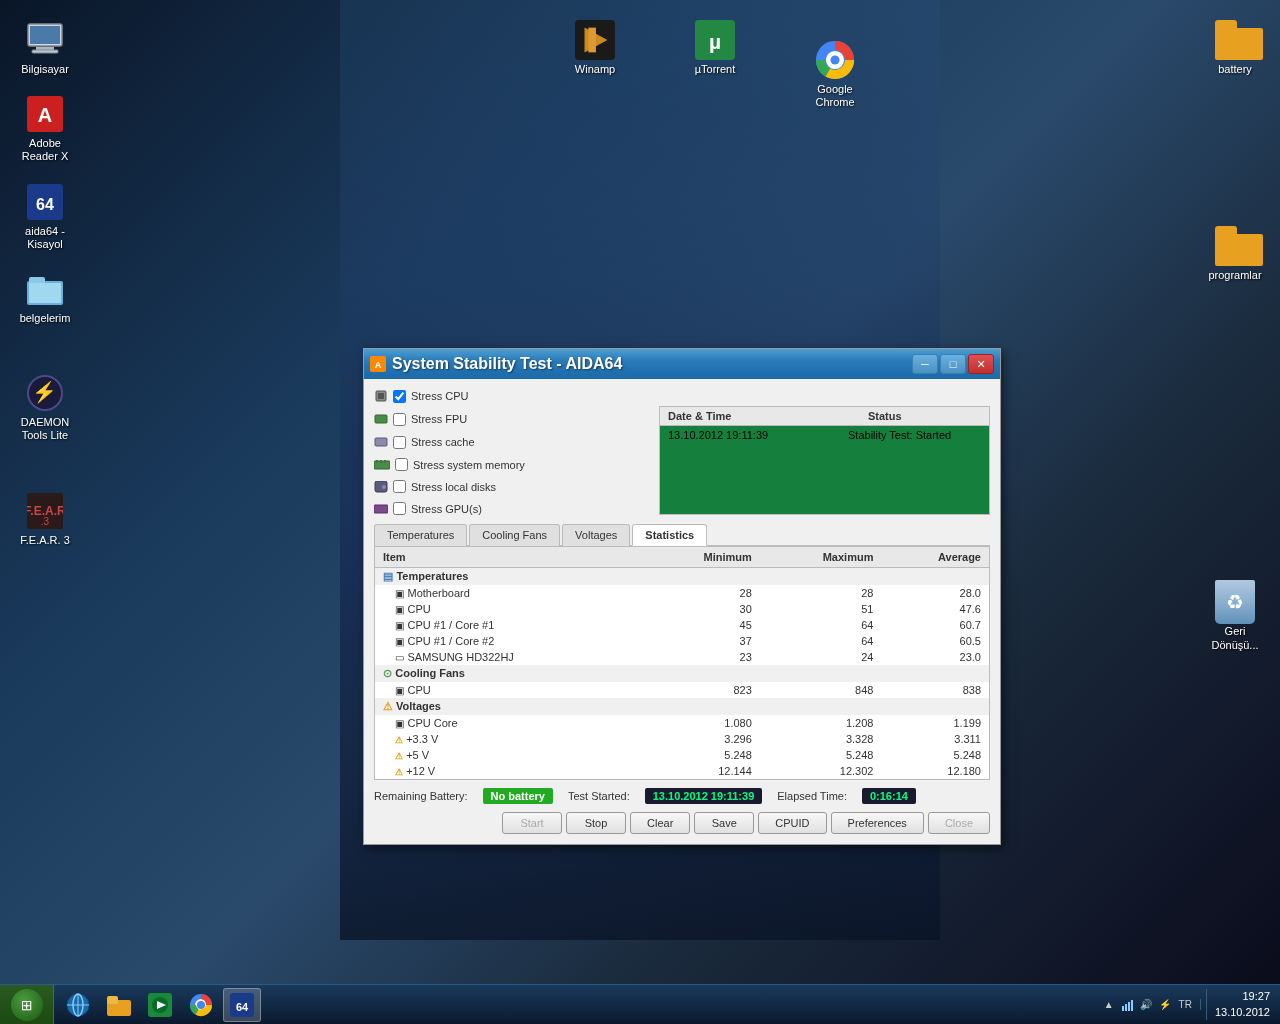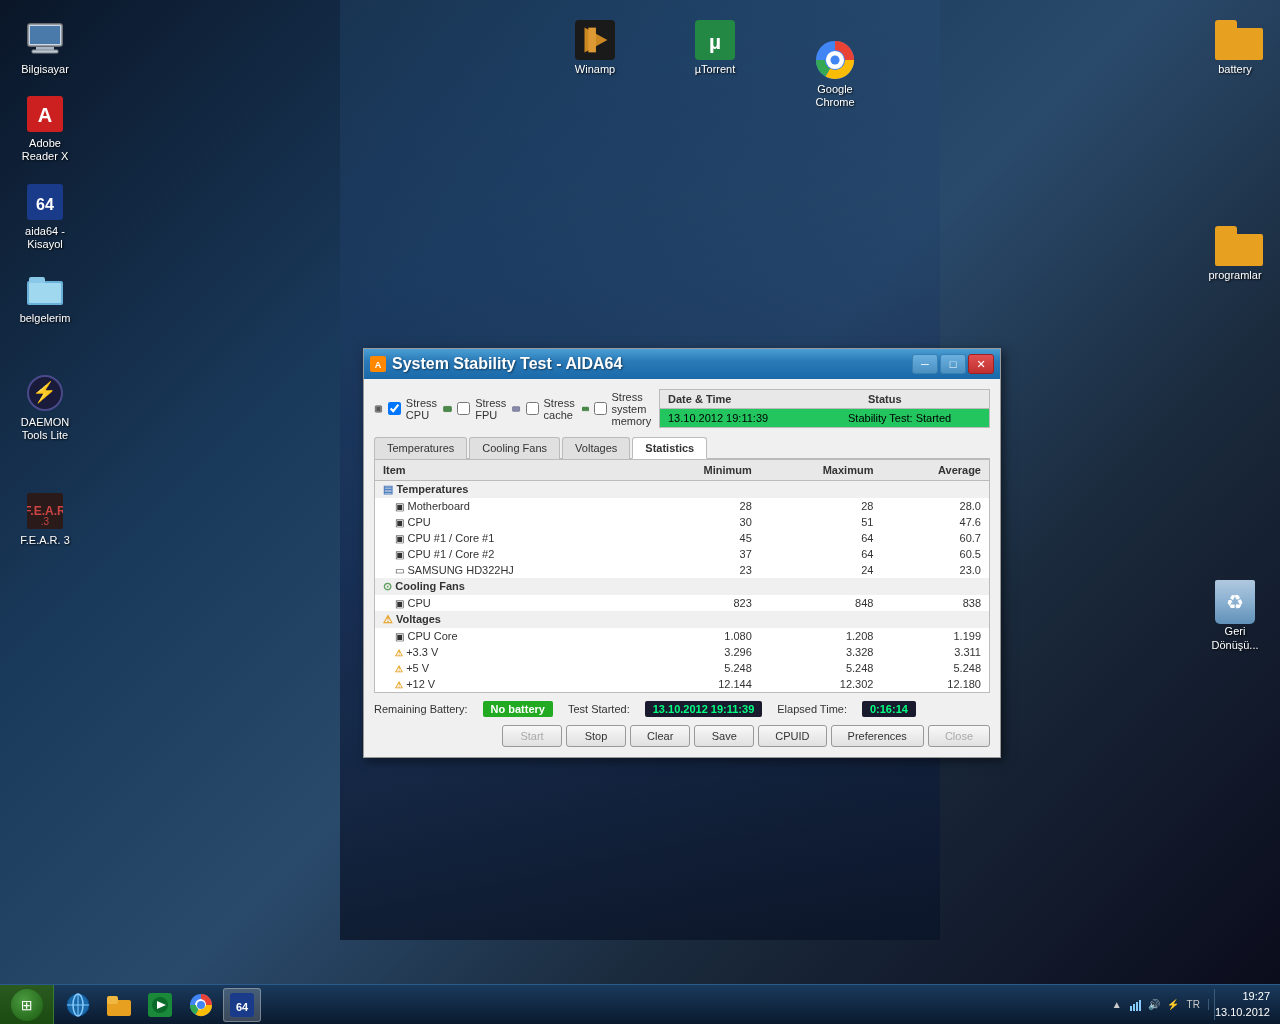--- a/index.html
+++ b/index.html
@@ -192,44 +192,45 @@
 
     
     .stress-options {
       display: flex;
       gap: 0;
       margin-bottom: 8px;
     }
 
     .stress-left {
       display: flex;
-      flex-direction: row;
-      gap: 1px;
+      flex-direction: column;
+      gap: 9px;
       width: 280px;
     }
 
     .stress-item {
       display: flex;
       align-items: center;
       gap: 5px;
       font-size: 11px;
       color: #333;
     }
 
     .stress-item input[type="checkbox"] {
       width: 13px;
       height: 13px;
     }
 
     
     .status-panel {
       flex: 1;
       border: 1px solid #bbb;
-      background: #22c55e;
+      background: #15803d;
       margin-left: 5px;
+      margin-top: 17px;
     }
 
     .status-header {
       display: flex;
       background: #e8e8e8;
       border-bottom: 1px solid #bbb;
       padding: 3px 8px;
     }
 
     .status-col {
@@ -465,20 +466,21 @@
       font-size: 10px;
       color: #ccc;
     }
 
     .clock-area {
       text-align: right;
       color: white;
       font-size: 11px;
       line-height: 1.4;
       border-left: 1px solid #3a5a7c;
+      padding-left: 8px;
     }
 
     .lang-indicator {
       color: #ccc;
       font-size: 10px;
       border-right: 1px solid #3a5a7c;
       padding-right: 8px;
     }
 
     .warning-icon {

